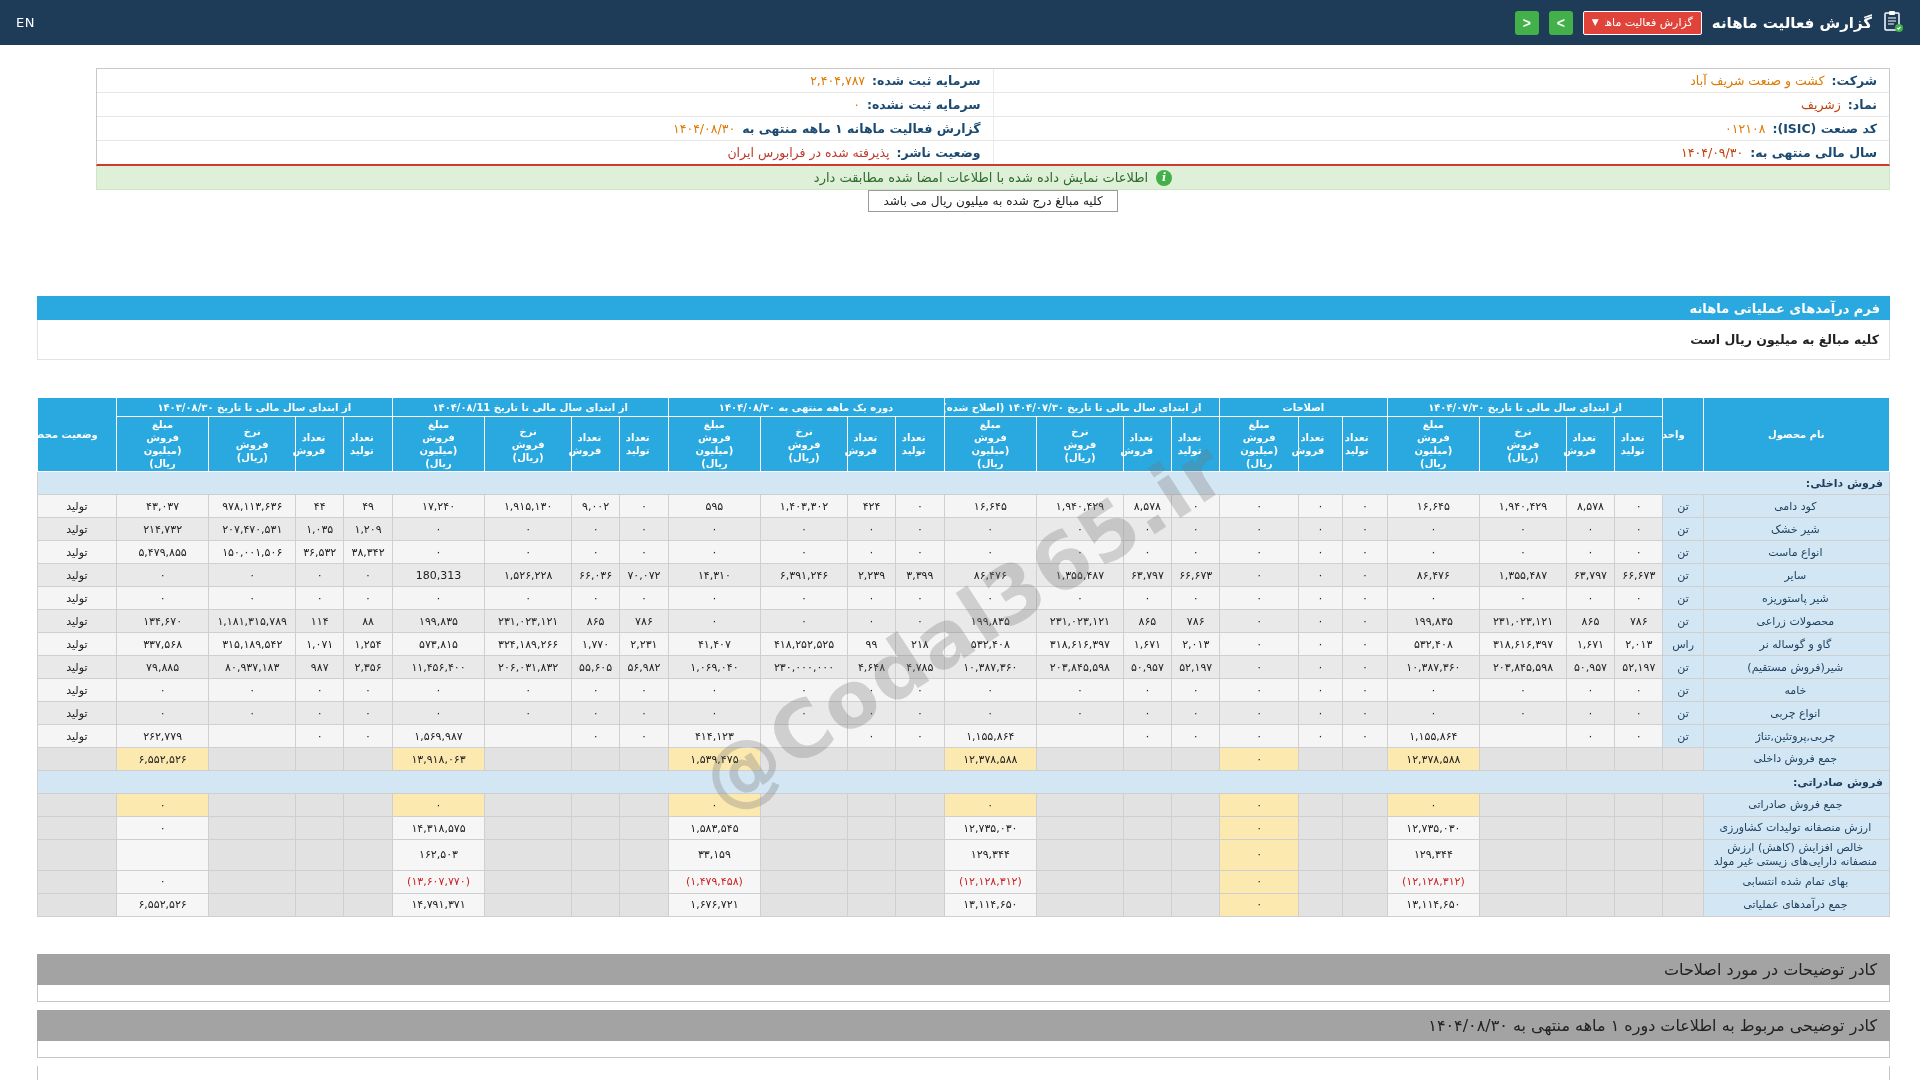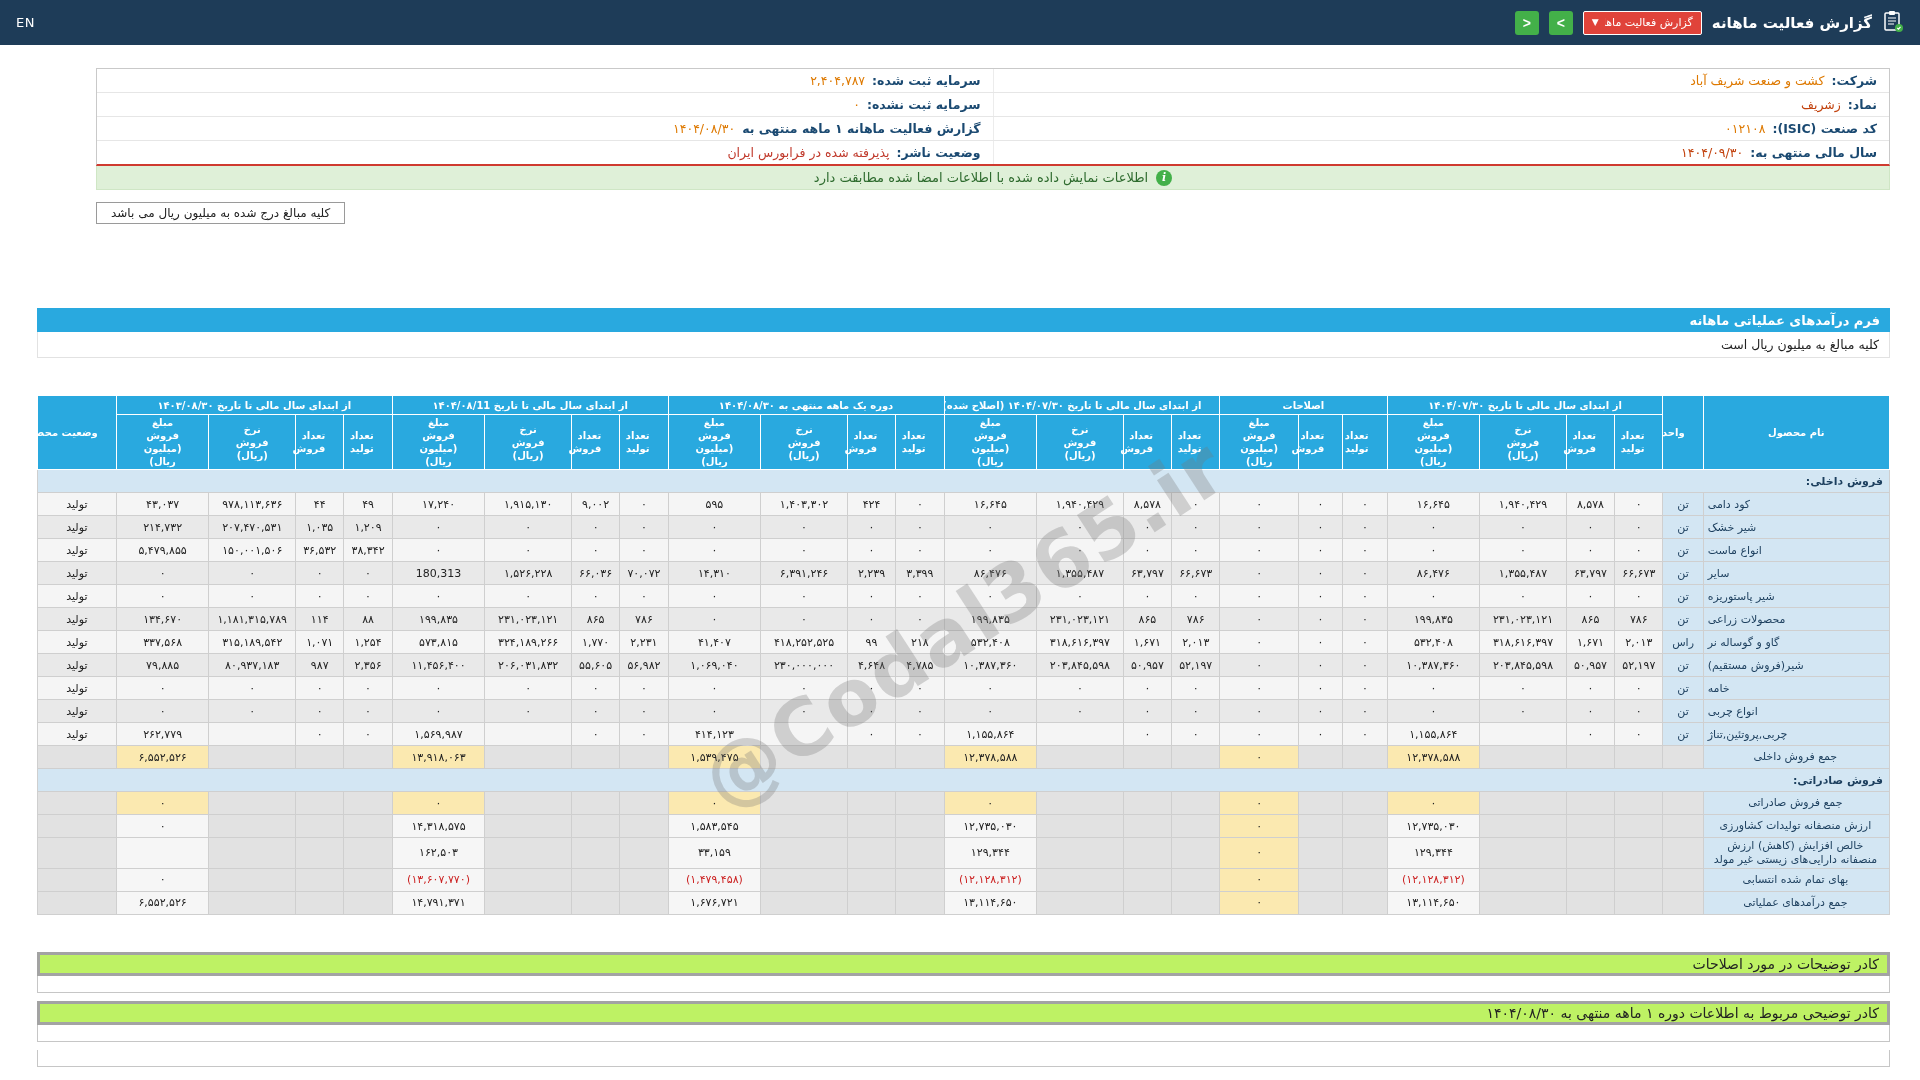--- a/index.html
+++ b/index.html
@@ -26,51 +26,51 @@
   .info-label{color:#1a4971;font-weight:bold;white-space:nowrap}
   .info-value{white-space:nowrap}
   .tone-orange{color:var(--c-orange,#de7900)}
   .tone-plain{color:#c2410c}
   .tone-red{color:#c0392b}
   .linkish{cursor:pointer}
 
   .signed-bar{background:#dff0d8;height:24px;display:flex;align-items:center;justify-content:center;gap:8px;font-size:13px;color:#2e6b2e;border:1px solid #cfe6c5;border-top:none}
   .info-icon{width:16px;height:16px;border-radius:50%;background:var(--c-green,#43b049);color:#fff;font-size:11px;font-weight:bold;font-style:italic;display:flex;align-items:center;justify-content:center;font-family:"DejaVu Serif",serif}
 
-  .note-row{display:flex;justify-content:flex-end;margin-top:12px}
+  .note-row{display:flex;justify-content:center;}
   .amounts-note{border:1px solid #9a9a9a;background:#fff;padding:3px 14px;font-size:12px;color:#222;white-space:nowrap}
 
   
   .report-section{margin:84px 30px 0 37px}
   .form-title-bar{background:var(--c-blue,#29a9df);color:#fff;height:24px;display:flex;align-items:center;padding:0 10px;font-size:13px;font-weight:bold}
-  .form-subtitle{background:#fff;border:1px solid #e2e2e2;border-top:none;height:26px;display:flex;align-items:center;padding:0 10px;font-size:12.5px;font-weight:normal;color:#222}
+  .form-subtitle{background:#fff;border:1px solid #e2e2e2;border-top:none;height:40px;display:flex;align-items:center;padding:0 10px;font-size:12.5px;font-weight:bold;color:#222}
 
   .table-wrap{position:relative;margin-top:37px}
   .main-table{width:100%;border-collapse:collapse;table-layout:fixed;font-size:11px;border:1px solid #c0c0c0}
   .main-table th{background:var(--c-blue,#29a9df);color:#fff;border:1px solid #fff;font-size:10px;font-weight:bold;padding:1px 18px;text-align:center;vertical-align:middle;line-height:1.3}
   .main-table tr.group-row th{height:19px;white-space:nowrap;overflow:hidden}
   .main-table tr.sub-row th{height:42px}
   .main-table th.rowspan-head{white-space:normal}
   .main-table td{border:1px solid #cfcfcf;padding:1px 4px;text-align:center;height:23px;color:#222;overflow:hidden;white-space:nowrap}
-  td.cell-product{background:var(--c-lightblue,#d3e6f3);text-align:left;padding-right:6px;color:#1c3f5e}
+  td.cell-product{background:var(--c-lightblue,#d3e6f3);text-align:center;padding-right:6px;color:#1c3f5e}
   td.cell-unit{background:var(--c-lightblue,#d3e6f3);color:#1c3f5e}
   tr.alt-a td.cell-data{background:#f5f5f5}
   tr.alt-b td.cell-data{background:#e9e9e9}
   tr.section-row td{background:var(--c-lightblue,#d3e6f3);text-align:right;font-weight:bold;color:#1c3f5e;padding-right:6px}
   tr.total-row td.cell-label{background:var(--c-lightblue,#d3e6f3);white-space:normal;color:#1c3f5e;padding-right:6px;line-height:1.25}
   td.cell-empty{background:#e2e2e2}
   td.cell-amount{background:#f6f6f6}
   td.cell-amount.hl{background:var(--c-yellow,#fbe9b0)}
   td.neg{color:#cc2222}
 
   .watermark{position:absolute;left:50%;top:44%;transform:translate(-50%,-50%) rotate(-33deg);font-size:78px;font-weight:bold;color:rgba(120,120,120,.3);letter-spacing:2px;pointer-events:none;direction:ltr;white-space:nowrap}
 
   
   .footnotes{margin-top:37px}
-  .footer-bar{background:#bef264;border:3px solid #a3a3a3;min-height:21px;display:flex;align-items:center;padding:1px 8px;font-size:14px;color:#222}
+  .footer-bar{background:#a3a3a3;border:5px solid #a3a3a3;min-height:21px;display:flex;align-items:center;padding:1px 8px;font-size:16px;color:#222}
   .footer-strip{background:#fff;border:1px solid #c6c6c6;border-top:none;height:17px;margin-bottom:8px}
 </style>
 </head>
 <body>
 
 <header class="topbar">
   <div class="topbar-group">
     <span class="report-icon">
       <svg width="22" height="24" viewBox="0 0 22 24" aria-hidden="true">
         <rect x="3" y="4" width="14" height="17" fill="none" stroke="#fff" stroke-width="1.5" rx="1"></rect>

